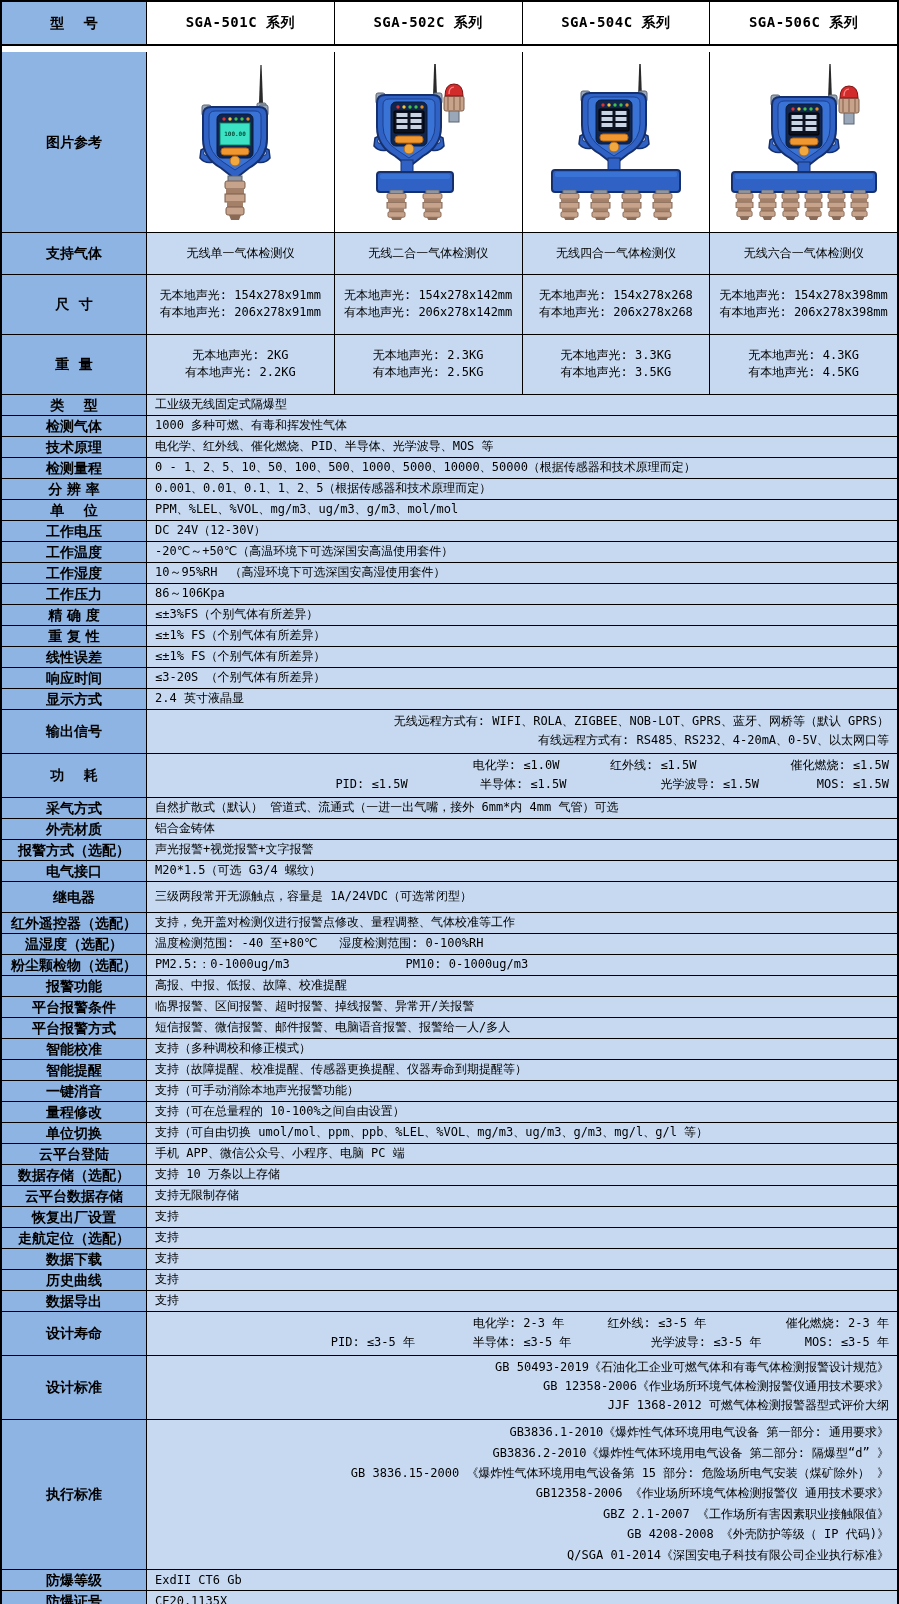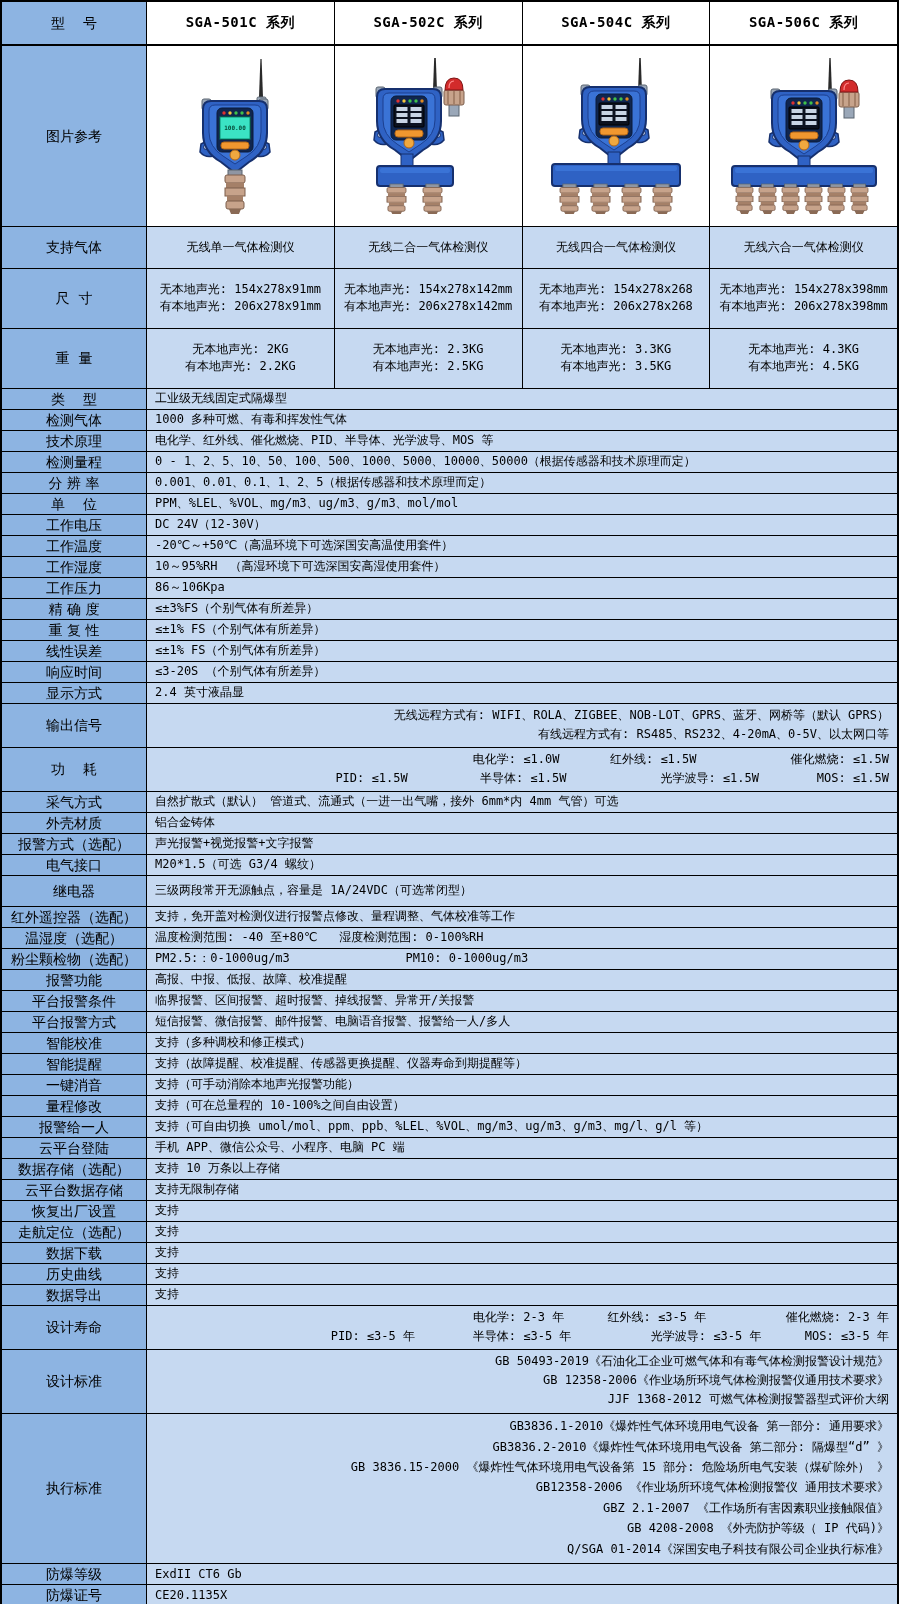--- a/index.html
+++ b/index.html
@@ -5,30 +5,30 @@
   :root{
     --border:#000000; --label-bg:#8DB4E2; --value-bg:#C6D9F1; --header-bg:#FFFFFF;
   }
   *{box-sizing:border-box; margin:0; padding:0;}
   body{margin:0; background:#fff; font-family:"DejaVu Sans", sans-serif; color:#000;}
   .table{width:899px; border:2px solid var(--border); background:#fff;}
   .tr{display:flex; border-bottom:1px solid var(--border); min-height:21px;}
   .tr:last-child{border-bottom:none;}
   .th{width:145px; flex:0 0 145px; background:var(--label-bg); border-right:1px solid var(--border);
       display:flex; align-items:center; justify-content:center; text-align:center;
-      font-weight:normal; font-size:14px; white-space:pre; line-height:1.15; padding:1px 10px;}
+      font-weight:bold; font-size:14px; white-space:pre; line-height:1.15; padding:1px 10px;}
   .td{flex:1; background:var(--value-bg); display:flex; align-items:center;
       font-family:"DejaVu Sans Mono","DejaVu Sans",monospace; font-size:12px; padding:1px 8px;}
   .col{border-right:1px solid var(--border); justify-content:center; text-align:center; padding:12px 3px;
        flex-direction:column;}
   .col:last-child{border-right:none;}
   .white{background:var(--header-bg);}
   .thead{min-height:26px; border-bottom:2px solid var(--border);}
   .model{font-weight:bold; font-size:14px; letter-spacing:0.5px;}
-  .imgrow{min-height:157px;}
+  .imgrow{min-height:157px;margin-top:6px;}
   .gasrow{min-height:24px;}
   .dblrow{min-height:42px;}
   .relayrow{min-height:31px;}
   .h2row{min-height:44px;}
   .h3row{min-height:64px;}
   .h7row{min-height:150px;}
   .multi{flex-direction:column; align-items:flex-end; justify-content:space-around; padding:3px 8px;}
   .ln{line-height:1.45; white-space:pre;}
   .twoline .ln{}
   .pre{white-space:pre;}
@@ -339,21 +339,21 @@
     </div>
   <div class="tr">
       <div class="th">一键消音</div>
       <div class="td">支持（可手动消除本地声光报警功能）</div>
     </div>
   <div class="tr">
       <div class="th">量程修改</div>
       <div class="td">支持（可在总量程的 10-100%之间自由设置）</div>
     </div>
   <div class="tr">
-      <div class="th">报警给一人</div>
+      <div class="th">单位切换</div>
       <div class="td">支持（可自由切换 umol/mol、ppm、ppb、%LEL、%VOL、mg/m3、ug/m3、g/m3、mg/l、g/l 等）</div>
     </div>
   <div class="tr">
       <div class="th">云平台登陆</div>
       <div class="td">手机 APP、微信公众号、小程序、电脑 PC 端</div>
     </div>
   <div class="tr">
       <div class="th">数据存储（选配）</div>
       <div class="td">支持 10 万条以上存储</div>
     </div>

